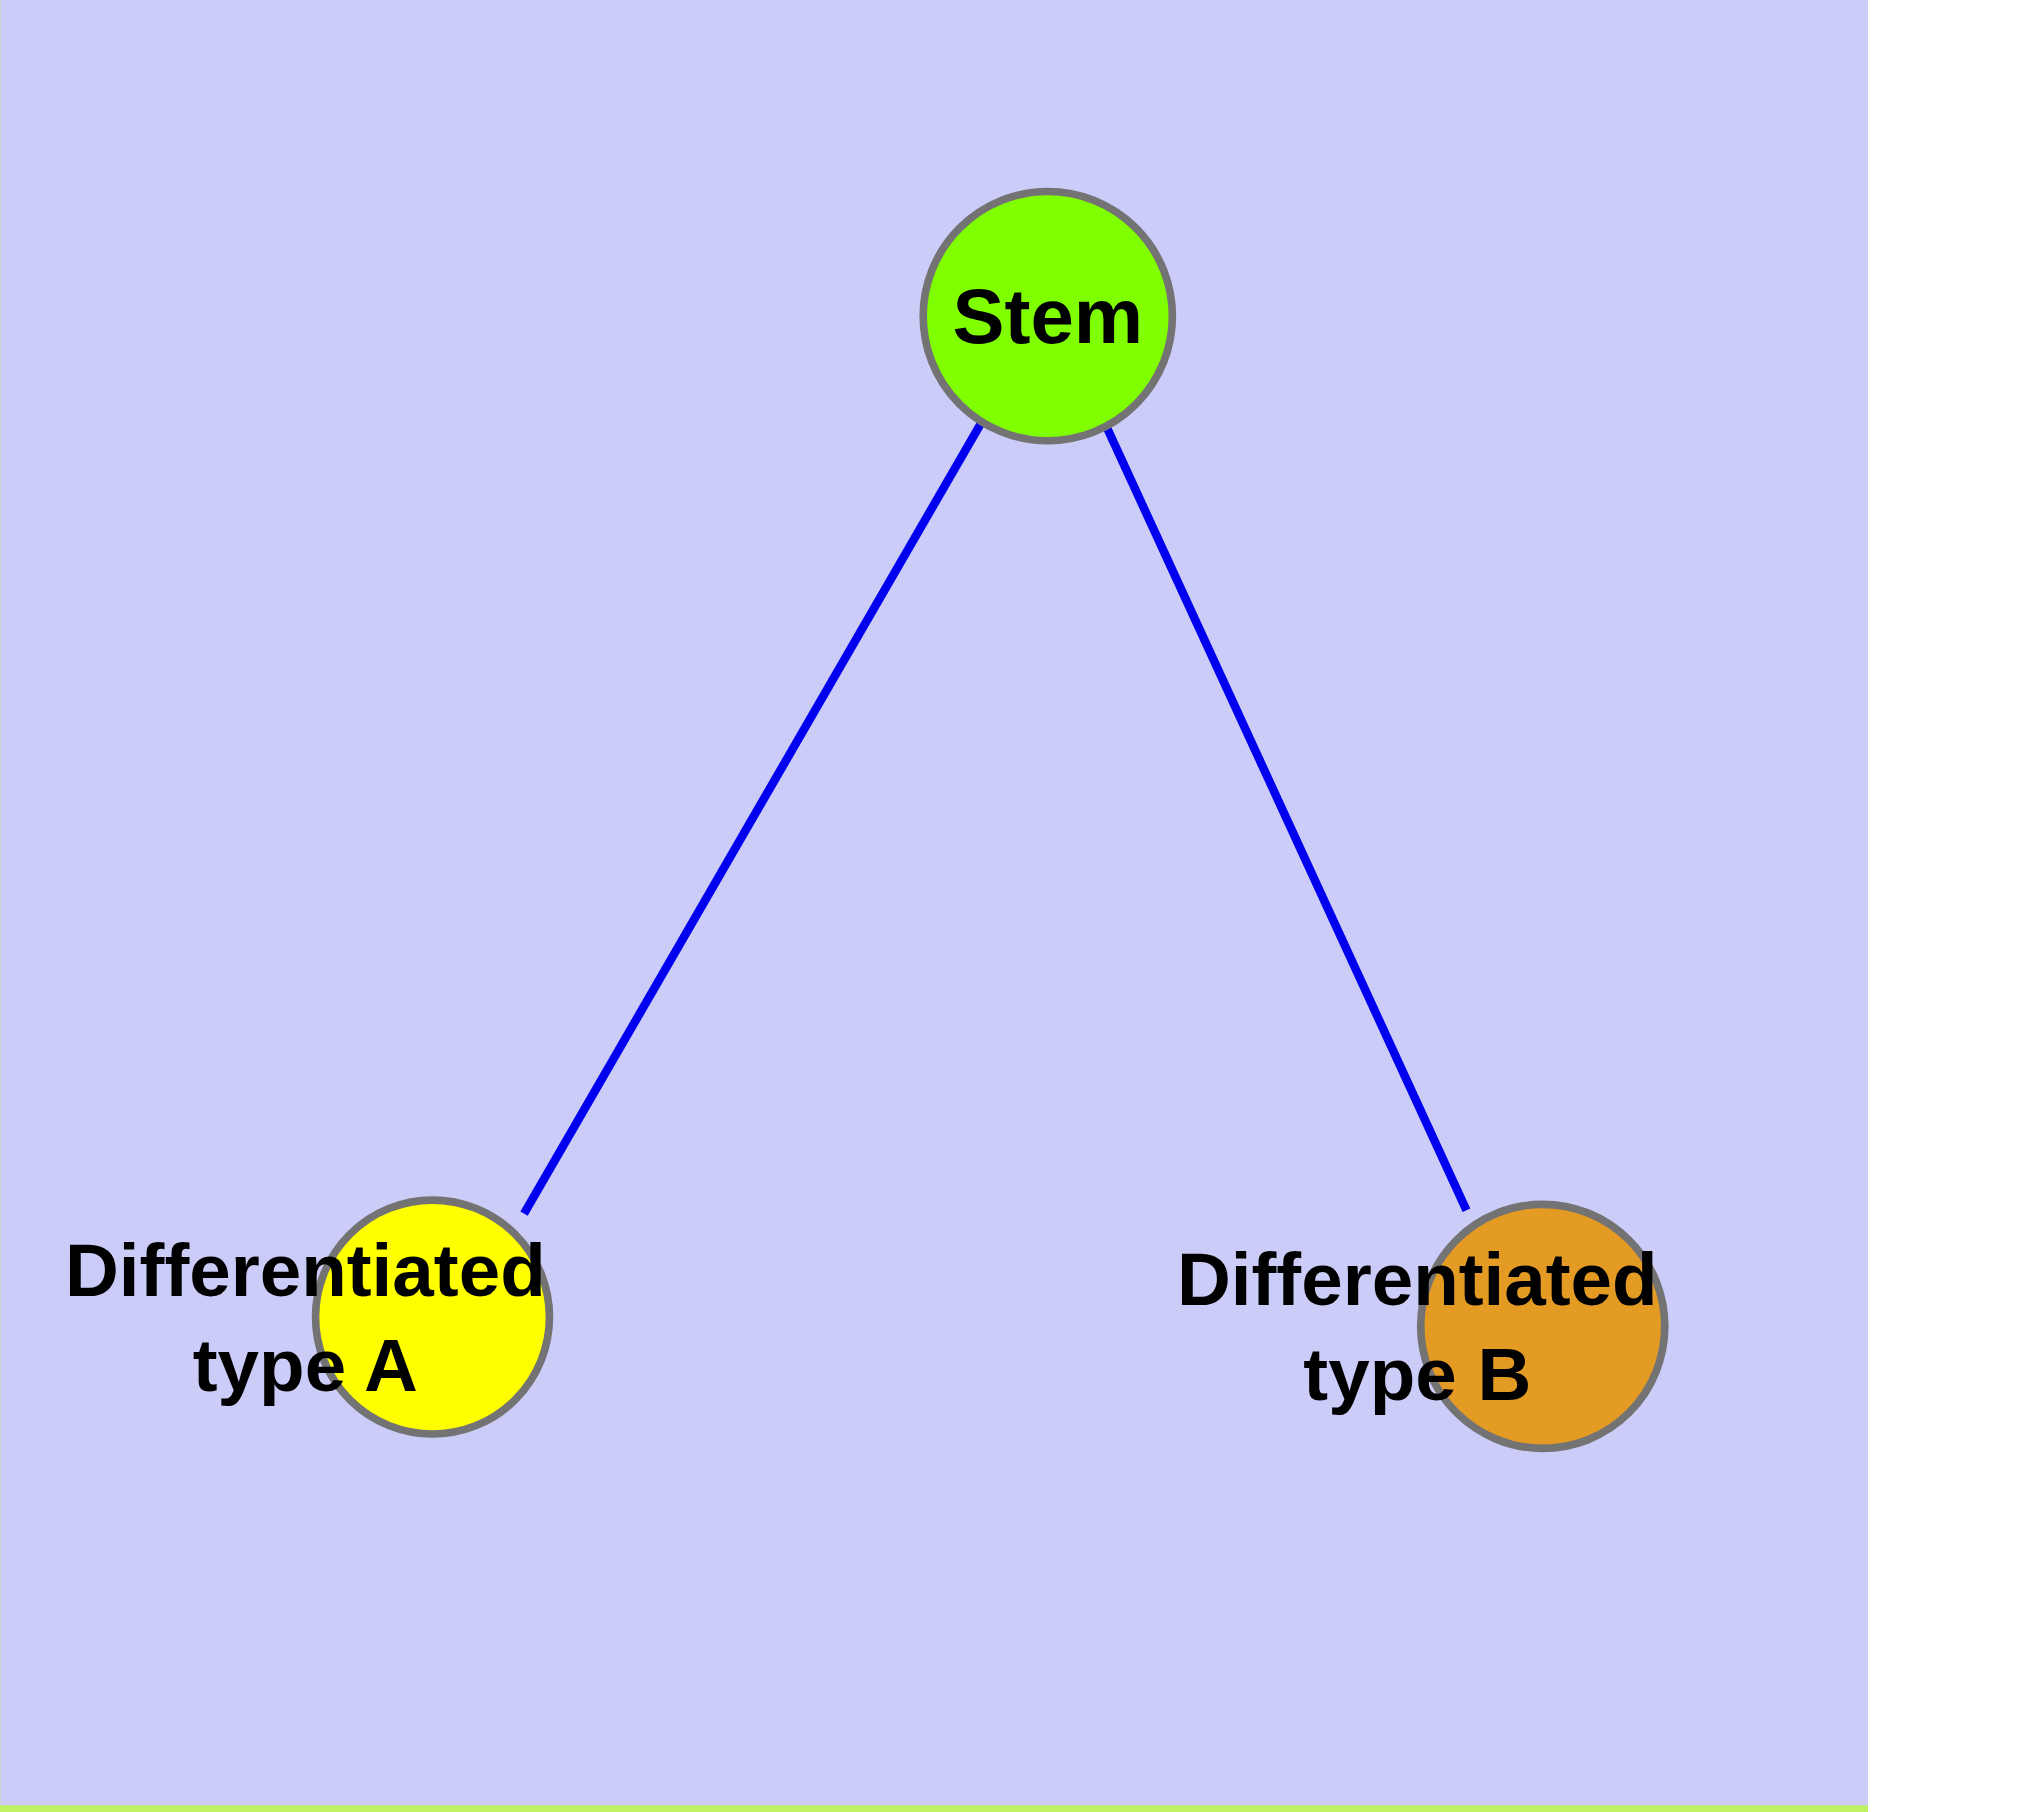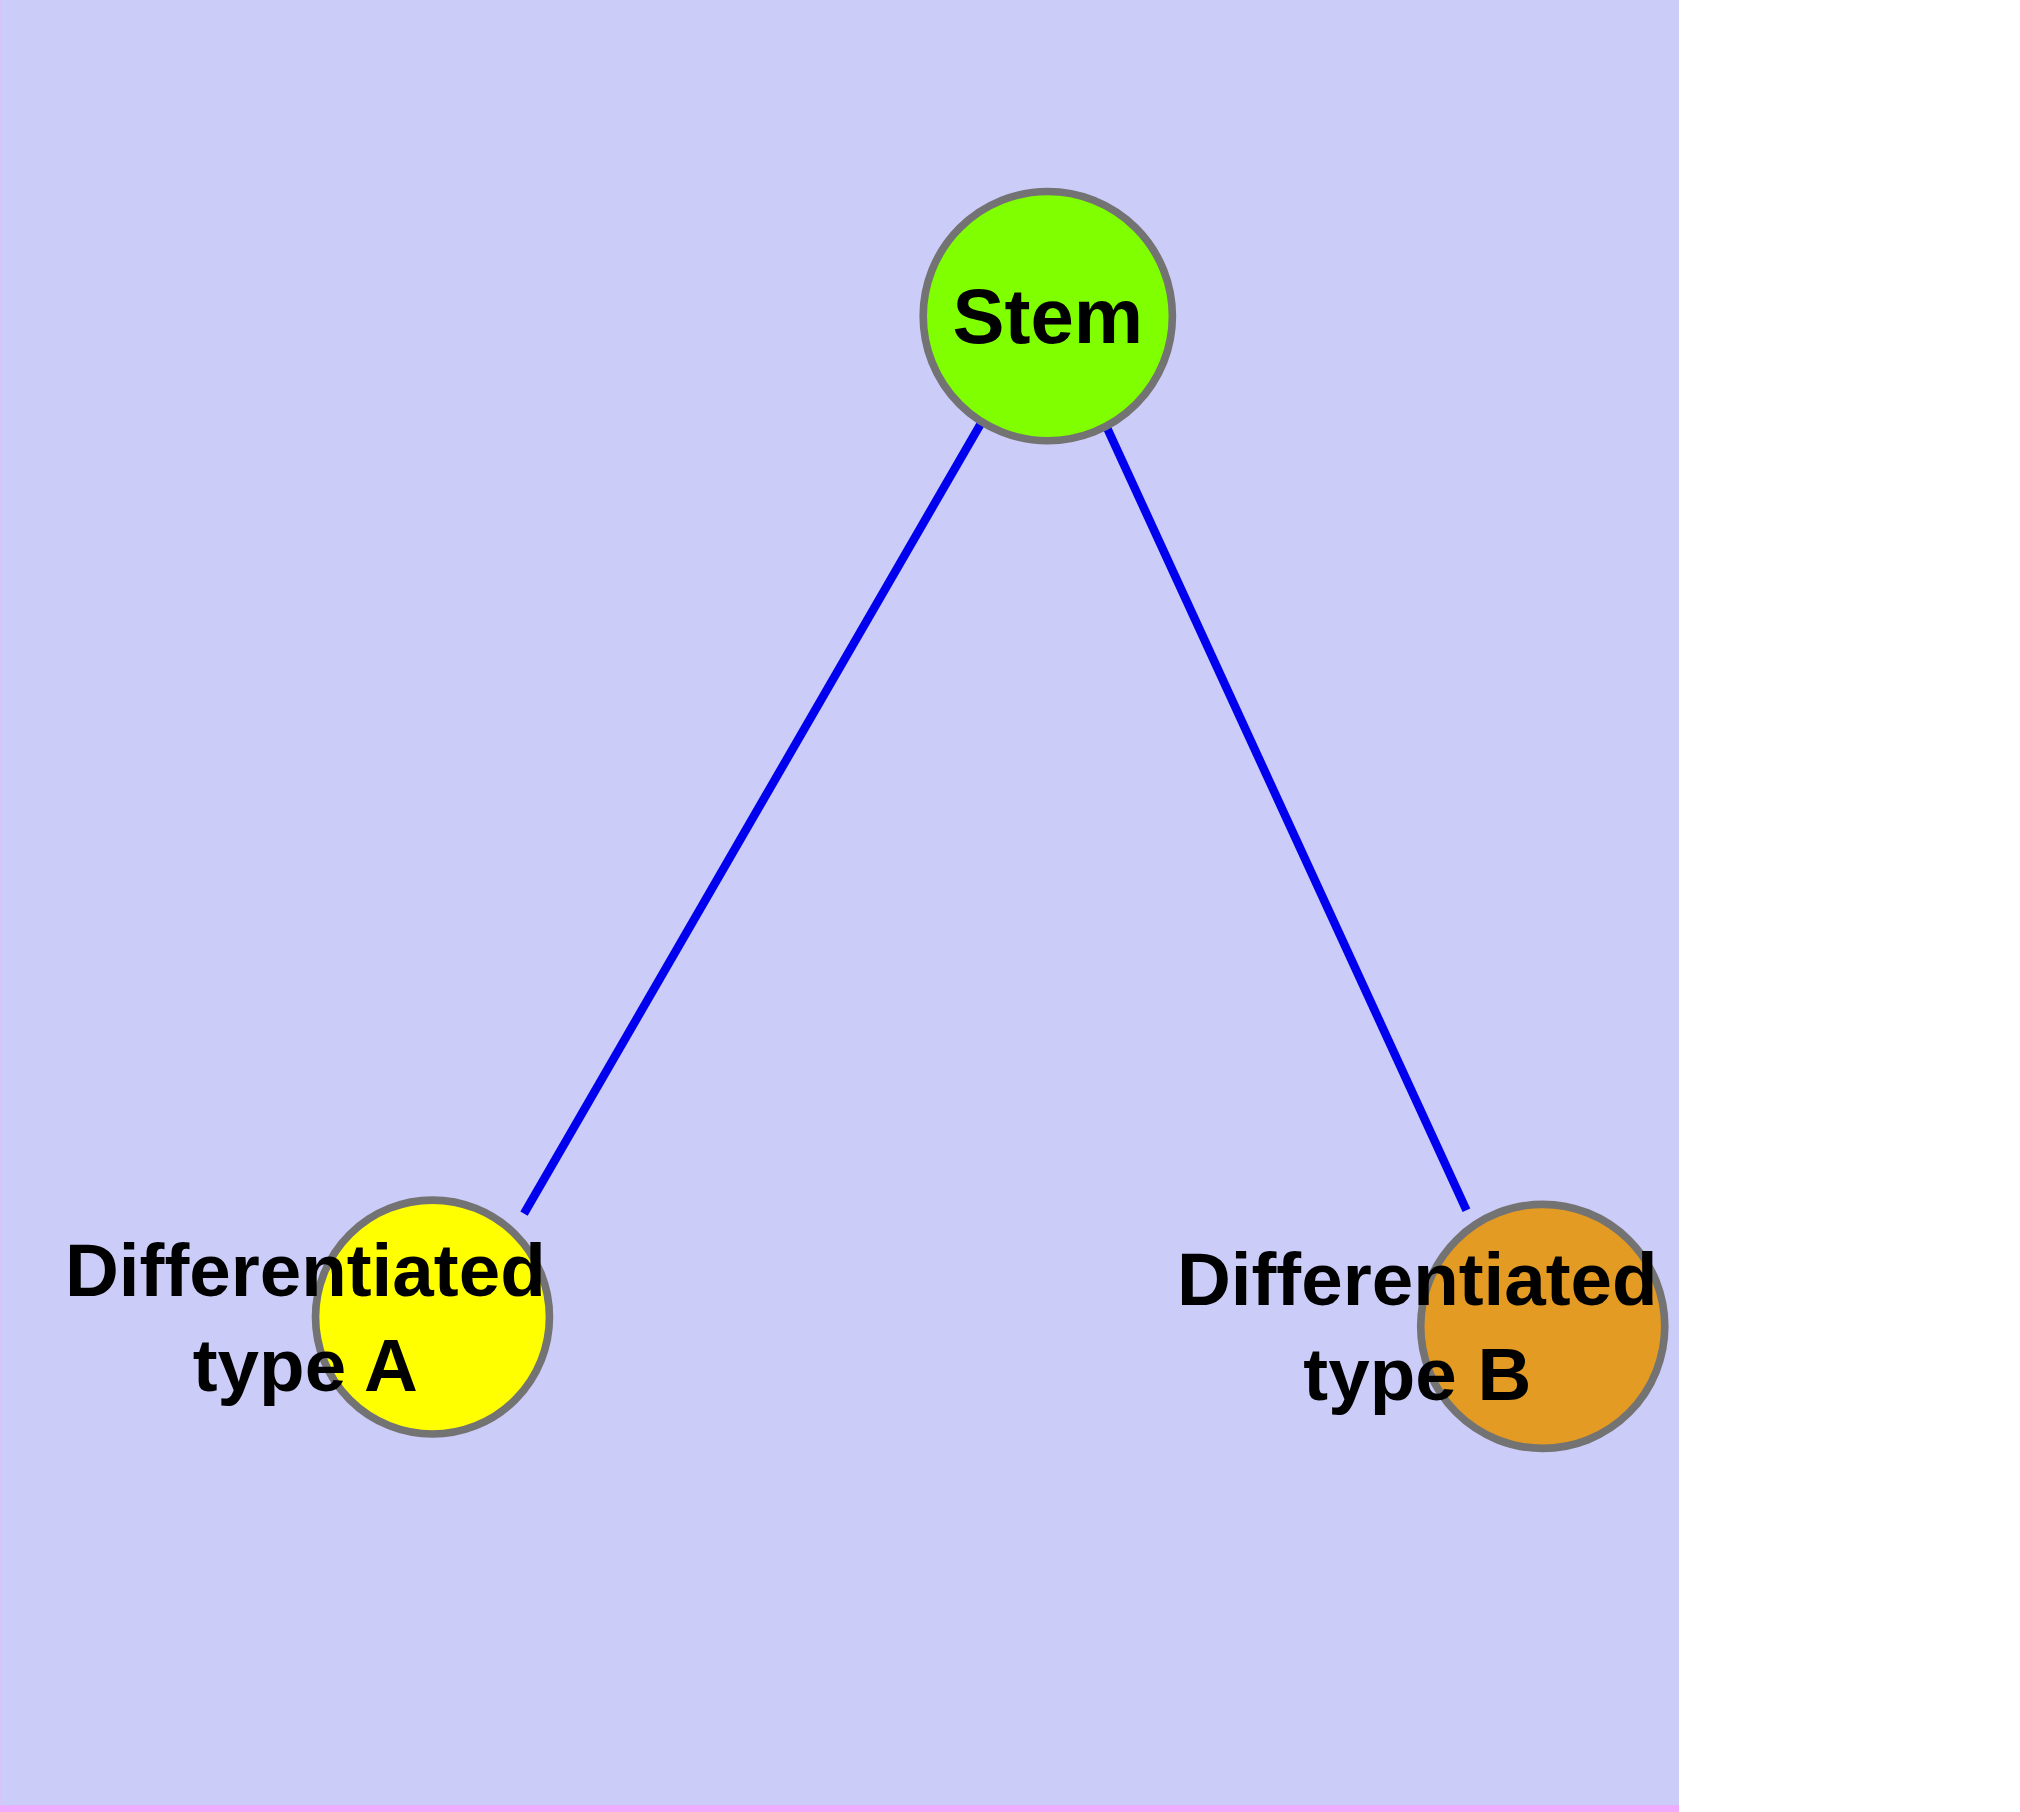--- a/index.html
+++ b/index.html
@@ -29,21 +29,21 @@
     font-family: "Liberation Sans", sans-serif;
     font-weight: bold;
     fill: #000000;
     font-size: 88px;
   }
   .node-label.big { font-size: 92px; }
 </style>
 </head>
 <body>
 
-<div id="stage" style="width: 1679px; height: 1812px; background: #f0abfc;">
+<div id="stage" style="width: 1868px; height: 1812px; background: #bef264;">
   <svg id="graph-svg" viewBox="0 0 2384 2138" xmlns="http://www.w3.org/2000/svg">
     <rect id="plot-bg" x="0" y="0" width="2376" height="2130" fill="#ccccf9"></rect>
     <g id="edges-layer">
         <line x1="1158" y1="498" x2="618" y2="1432" stroke="#0000ee" stroke-width="10" class="edge-line"></line>
         <line x1="1300" y1="492" x2="1730" y2="1428" stroke="#0000ee" stroke-width="10" class="edge-line"></line>
       </g>
     <g id="nodes-layer">
         <circle cx="1236" cy="373" r="147" fill="#80ff00" stroke="#737373" stroke-width="9" class="node-circle"></circle>
         <circle cx="510" cy="1554" r="138" fill="#ffff00" stroke="#737373" stroke-width="9" class="node-circle"></circle>
         <circle cx="1820" cy="1565" r="144" fill="#e49b24" stroke="#737373" stroke-width="9" class="node-circle"></circle>

